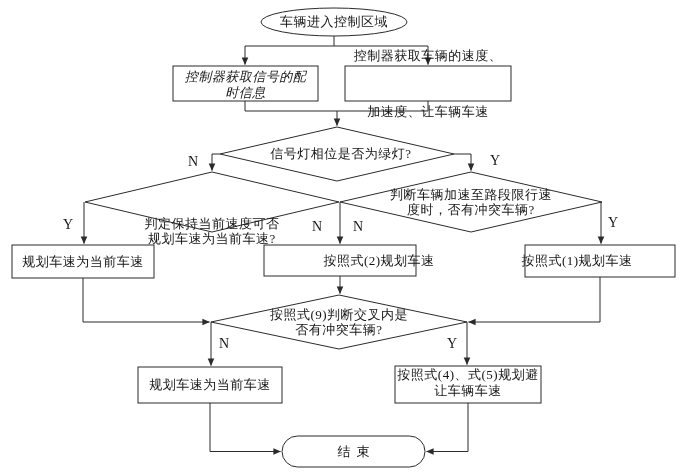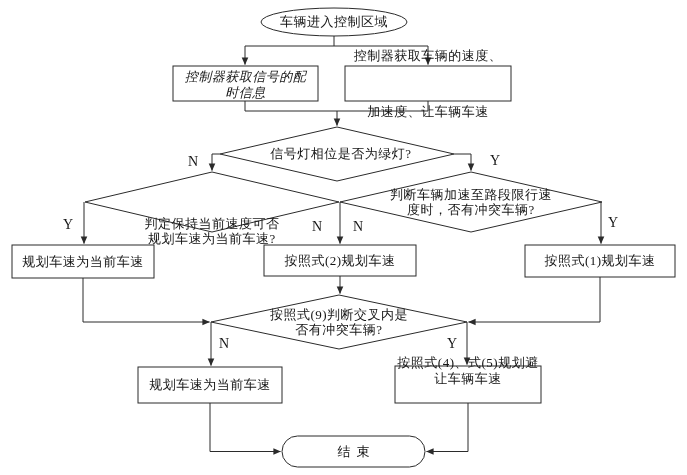--- a/index.html
+++ b/index.html
@@ -101,38 +101,38 @@
 
   <div class="txt" style="left:376px;top:186px;width:190px;height:32px;">
     <span>判断车辆加速至路段限行速</span>
     <span>度时，否有冲突车辆?</span>
   </div>
 
   <div class="txt" style="left:12px;top:245px;width:142px;height:33px;">
     <span>规划车速为当前车速</span>
   </div>
 
-  <div class="txt" style="left:264px;top:245px;width:152px;height:31px;">
+  <div class="txt" style="left:264px;top:245px;width:152px;height:31px;padding-left:39px;">
     <span>按照式(2)规划车速</span>
   </div>
 
-  <div class="txt" style="left:525px;top:245px;width:150px;height:32px;">
+  <div class="txt" style="left:502px;top:245px;width:150px;height:32px;">
     <span>按照式(1)规划车速</span>
   </div>
 
   <div class="txt" style="left:240px;top:306px;width:198px;height:32px;">
     <span>按照式(9)判断交叉内是</span>
     <span>否有冲突车辆?</span>
   </div>
 
   <div class="txt" style="left:138px;top:367px;width:144px;height:36px;">
     <span>规划车速为当前车速</span>
   </div>
 
-  <div class="txt" style="left:395px;top:352px;width:146px;height:37px;border-radius:7px;">
+  <div class="txt" style="left:395px;top:364px;width:146px;height:37px;border-radius:7px;">
     <span>按照式(4)、式(5)规划避</span>
     <span>让车辆车速</span>
   </div>
 
   <div class="txt" style="left:282px;top:436px;width:143px;height:31px;">
     <span class="end-text">结束</span>
   </div>
 
   <div class="lab" style="left:193px;top:162px;">N</div>
   <div class="lab" style="left:495px;top:161px;">Y</div>

